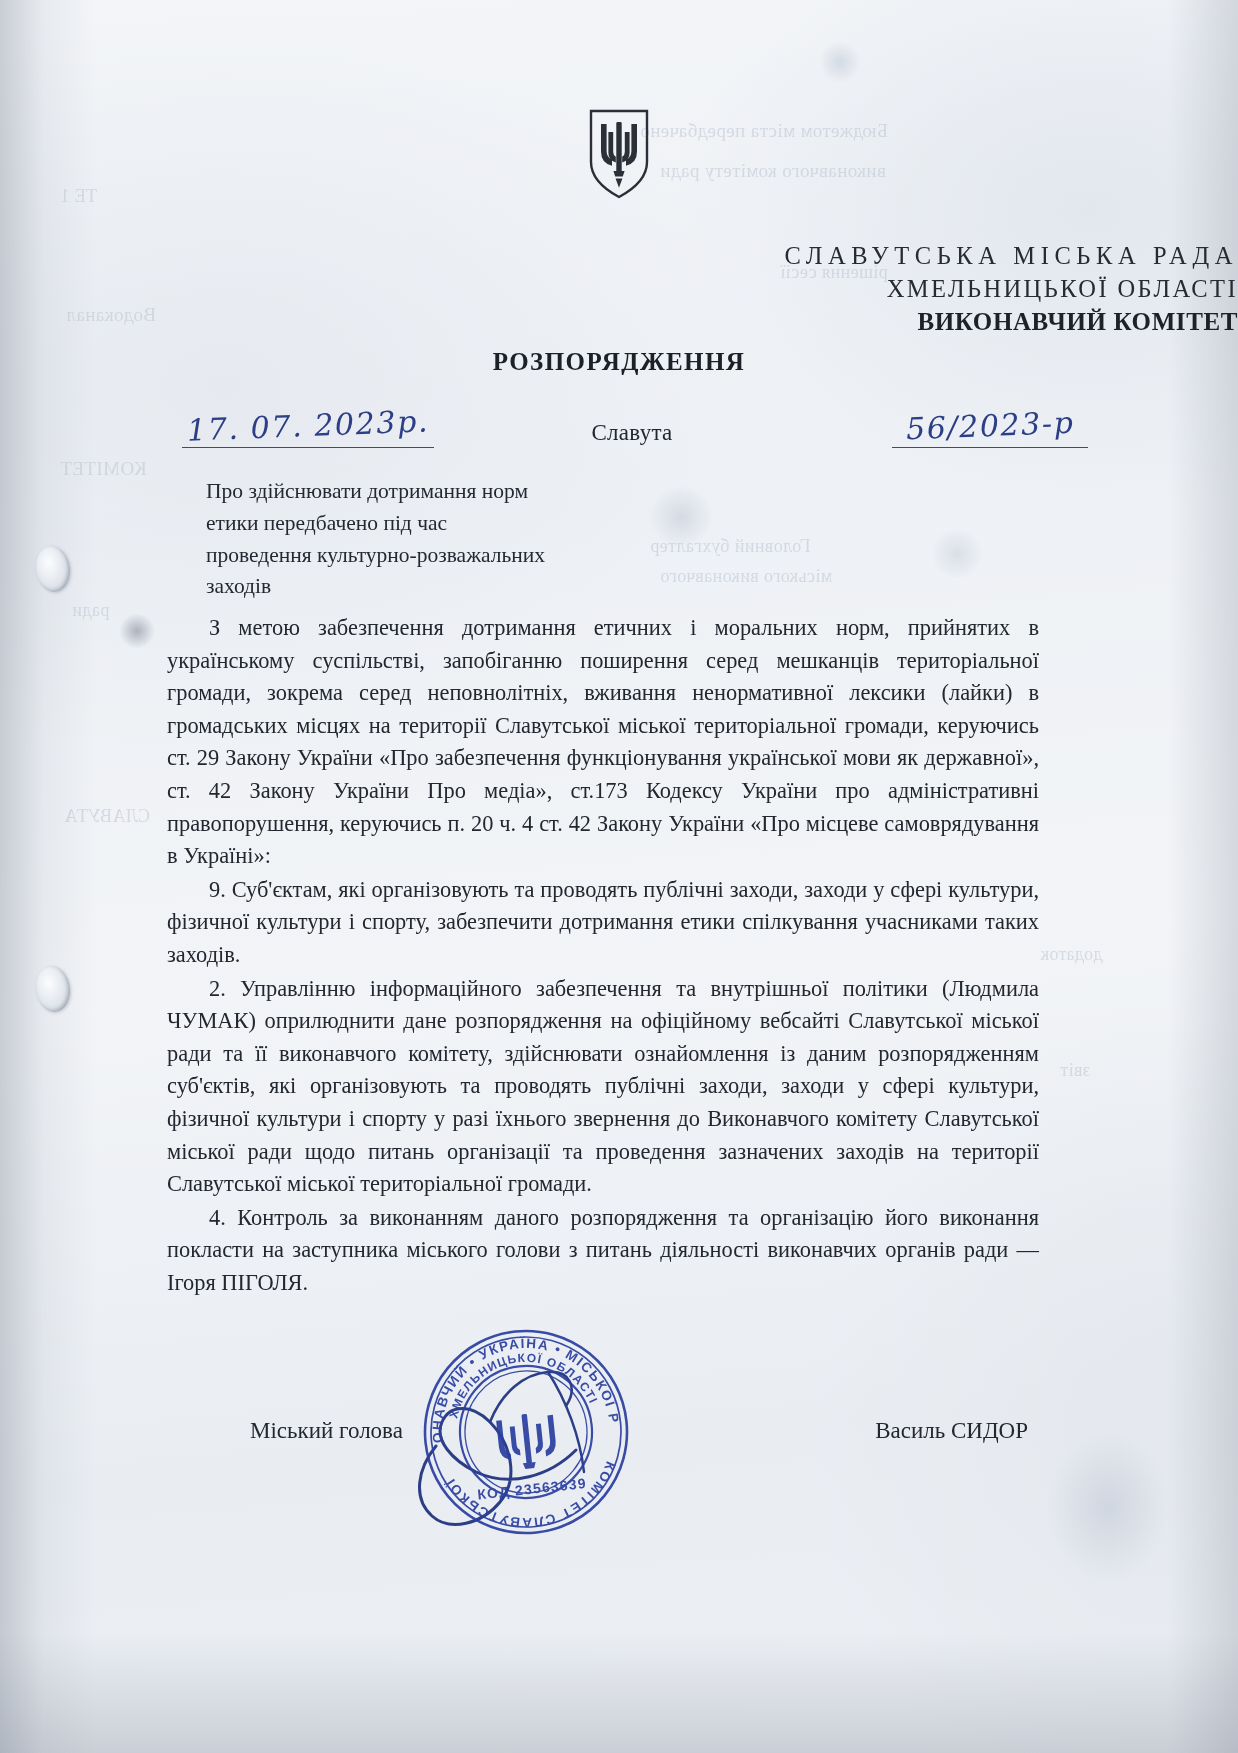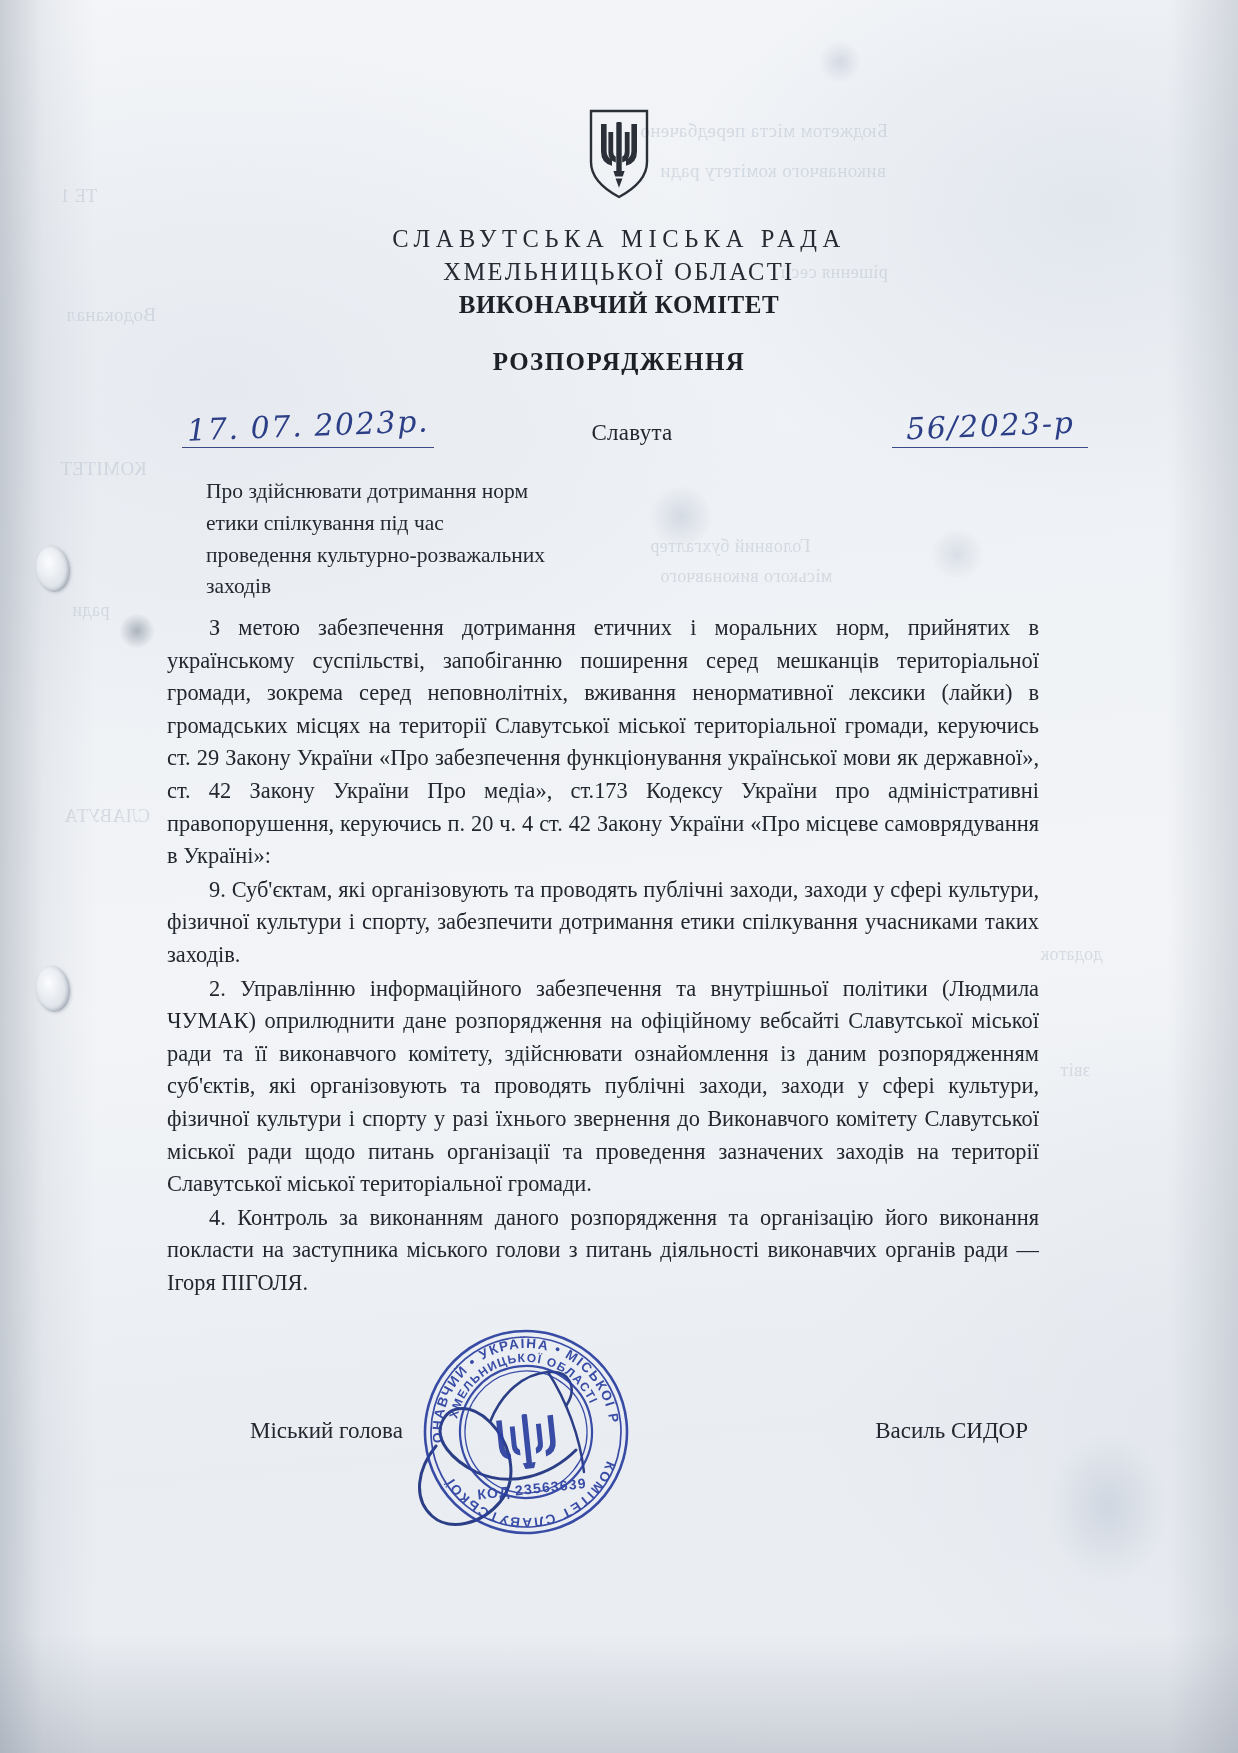--- a/index.html
+++ b/index.html
@@ -81,22 +81,22 @@
     top: 108px;
     transform: translateX(-50%);
     width: 62px;
     height: 92px;
   }
 
   
   .hdr {
     position: absolute;
     left: 0; right: 0;
-    top: 224px;
-    text-align: center;
+    top: 241px;
+    text-align: right;
   }
   .hdr-line1 {
     font-size: 24.5px;
     letter-spacing: 5.6px;
     color: #262b33;
     line-height: 1.22;
   }
   .hdr-line2 {
     font-size: 24.5px;
     letter-spacing: 2.4px;
@@ -292,21 +292,21 @@
       <span class="hand">17. 07. 2023р.</span>
     </div>
     <div class="city">Славута</div>
     <div class="num-slot">
       <span class="hand">56/2023-р</span>
     </div>
   </div>
 
   <div class="subject">
     <div>Про здійснювати дотримання норм</div>
-    <div>етики спілкування під час</div>
+    <div>етики передбачено під час</div>
     <div>проведення культурно-розважальних</div>
     <div>заходів</div>
   </div>
 
   <div class="body">
     <p>З метою забезпечення дотримання етичних і моральних норм, прийнятих в українському суспільстві, запобіганню поширення серед мешканців територіальної громади, зокрема серед неповнолітніх, вживання ненормативної лексики (лайки) в громадських місцях на території Славутської міської територіальної громади, керуючись ст. 29 Закону України «Про забезпечення функціонування української мови як державної», ст. 42 Закону України  Про медіа», ст.173 Кодексу України про адміністративні правопорушення, керуючись п. 20 ч. 4 ст. 42 Закону України «Про місцеве самоврядування в Україні»:</p>
     <p>9. Суб'єктам, які  організовують та проводять публічні заходи, заходи у сфері культури, фізичної культури і спорту, забезпечити дотримання етики спілкування учасниками таких заходів.</p>
     <p>2. Управлінню інформаційного забезпечення та внутрішньої політики (Людмила ЧУМАК) оприлюднити дане розпорядження  на офіційному вебсайті Славутської міської ради та її виконавчого комітету, здійснювати ознайомлення із даним розпорядженням суб'єктів, які організовують та проводять публічні заходи, заходи у сфері  культури, фізичної культури і спорту у разі їхнього  звернення до Виконавчого комітету Славутської міської ради щодо питань організації та проведення  зазначених заходів на території Славутської міської територіальної громади.</p>
     <p>4. Контроль за виконанням даного розпорядження та організацію його виконання покласти на заступника міського голови з питань діяльності виконавчих органів ради — Ігоря ПІГОЛЯ.</p>
   </div>

